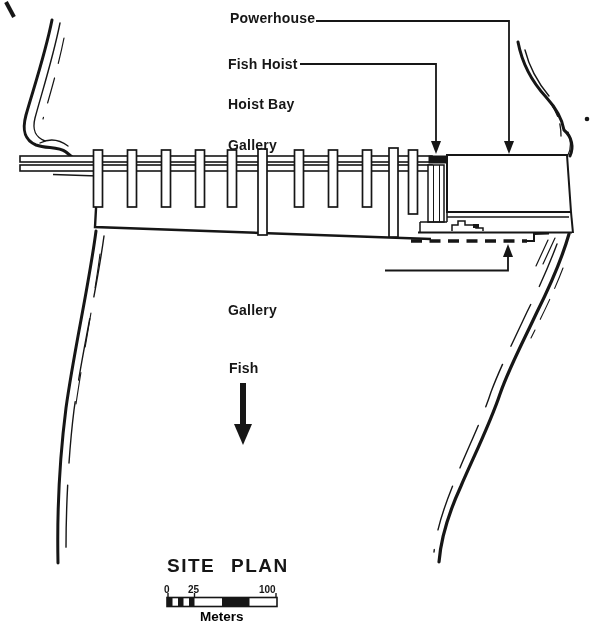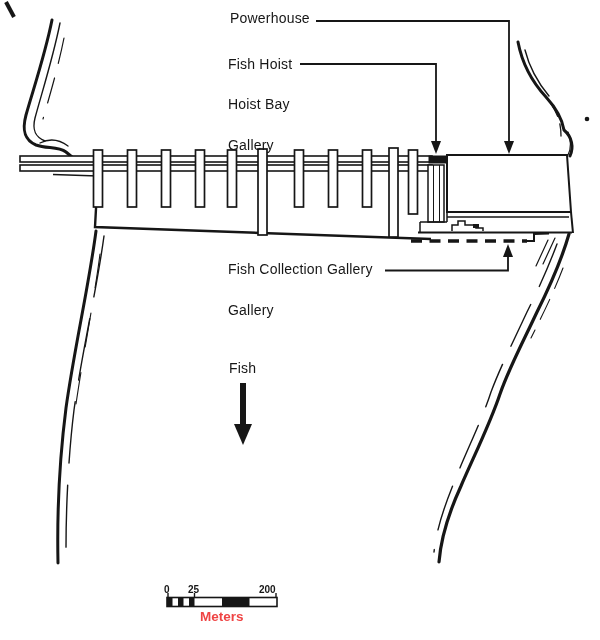--- a/index.html
+++ b/index.html
@@ -8,21 +8,21 @@
     width:600px;height:640px;
     background:#ffffff;
     font-family:"Liberation Sans", sans-serif;
     color:#161616;
     overflow:hidden;
   }
   #linework{position:absolute;left:0;top:0;}
   .lbl{
     position:absolute;
     font-size:14px;
-    font-weight:400;
+    font-weight:700;
     letter-spacing:.2px;
     color:#161616;
     white-space:nowrap;
     text-align:right;
   }
   .title{
     position:absolute;
     font-size:19px;
     font-weight:700;
     letter-spacing:1.5px;
@@ -33,21 +33,21 @@
   .tick{
     position:absolute;
     font-size:10px;
     font-weight:700;
     color:#161616;
   }
   .unit{
     position:absolute;
     font-size:13.5px;
     font-weight:700;
-    color:#ef4444;
+    color:#000000;
   }
 </style>
 </head>
 <body>
 
 <div id="stage">
 
   <svg id="linework" width="600" height="640" viewBox="0 0 600 640">
 
     <path d="M6,2 L14,17" stroke="#161616" stroke-width="4" fill="none"></path>
@@ -160,23 +160,23 @@
       <line x1="168" y1="593" x2="168" y2="597.5" stroke-width="1.4"></line>
       <line x1="194.5" y1="593" x2="194.5" y2="597.5" stroke-width="1.4"></line>
       <line x1="276" y1="593" x2="276" y2="597.5" stroke-width="1.4"></line>
     </g>
   </svg>
 
   <div class="lbl" style="left:230px;top:10px">Powerhouse</div>
   <div class="lbl" style="left:228px;top:56px">Fish Hoist</div>
   <div class="lbl" style="left:228px;top:96px">Hoist Bay</div>
   <div class="lbl" style="left:228px;top:137px">Gallery</div>
-  <div class="lbl" style="left:228px;top:261px">Fish Collection Gallery</div>
   <div class="lbl" style="left:228px;top:302px">Gallery</div>
   <div class="lbl" style="left:229px;top:360px">Fish</div>
 
+  <div class="title" style="left:167px;top:555px">SITE PLAN</div>
 
   <div class="tick" style="left:164px;top:584px">0</div>
   <div class="tick" style="left:188px;top:584px">25</div>
-  <div class="tick" style="left:259px;top:584px">200</div>
+  <div class="tick" style="left:259px;top:584px">100</div>
   <div class="unit" style="left:200px;top:609px">Meters</div>
 
 </div>
 
 </body></html>

